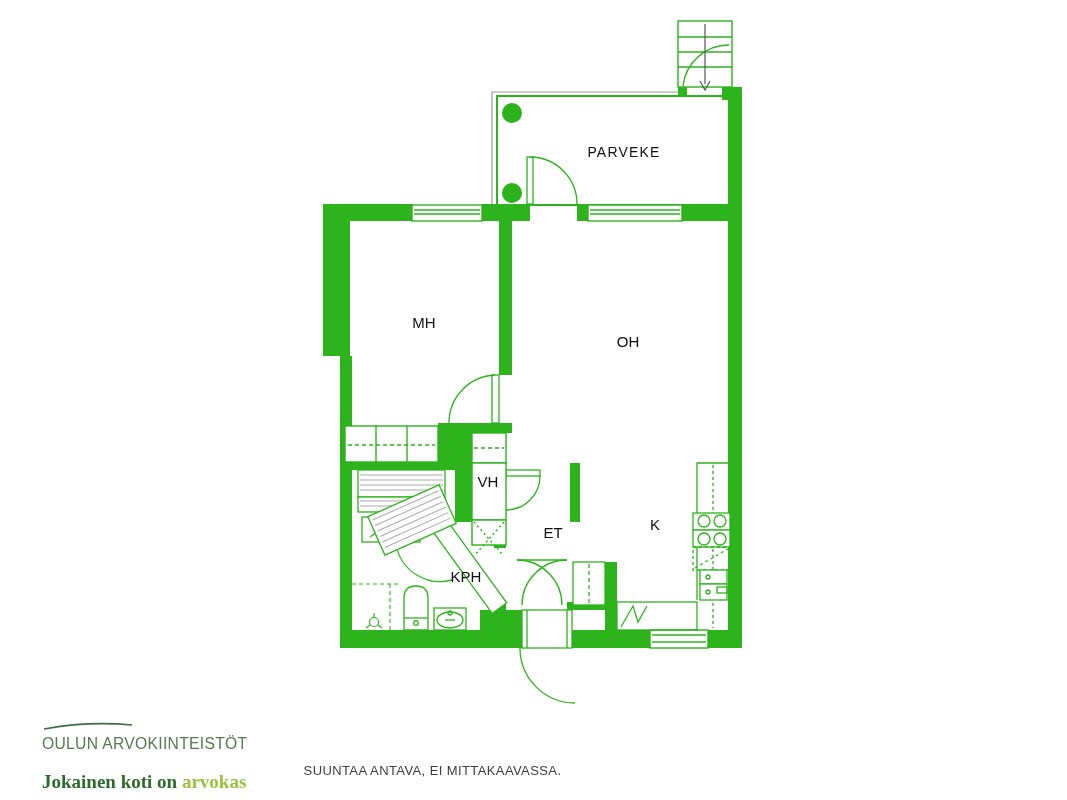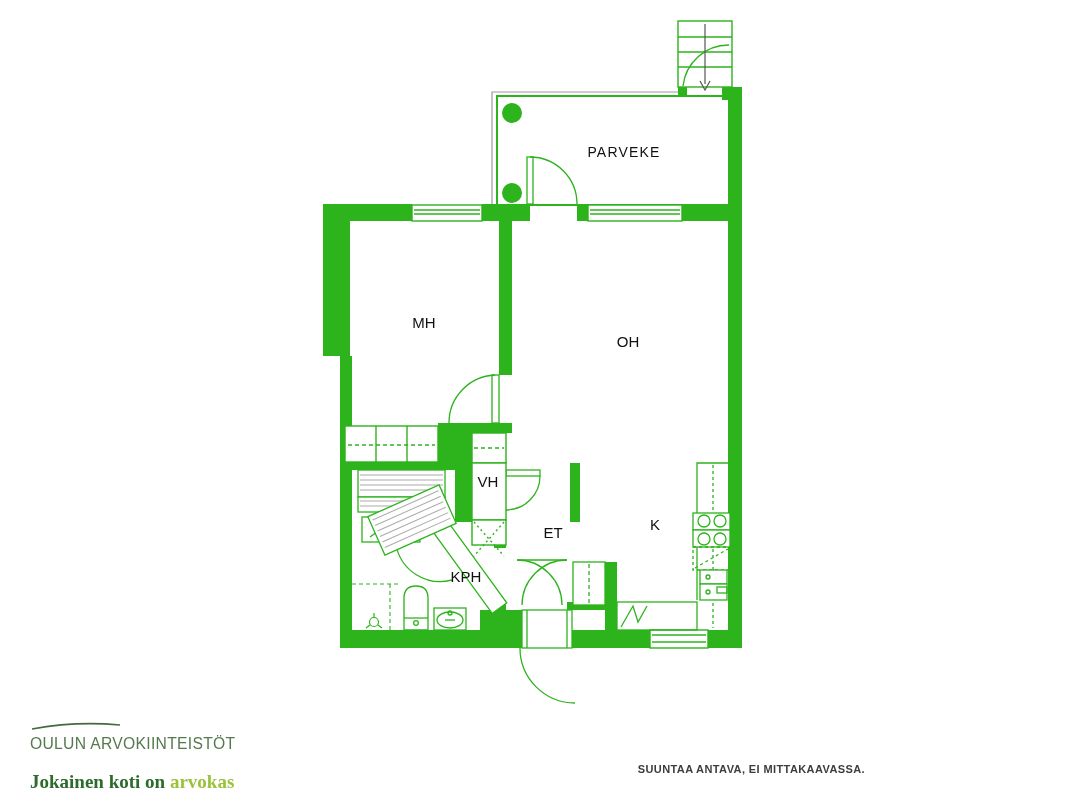--- a/index.html
+++ b/index.html
@@ -1,28 +1,28 @@
 <!DOCTYPE html>
 <html><head>
 <meta charset="utf-8">
 <style>
   html,body{margin:0;padding:0;background:#ffffff;}
   .page{position:relative;width:865px;height:800px;background:#fff;overflow:hidden;
         font-family:"Liberation Sans",sans-serif;}
   .plan-svg{position:absolute;left:0;top:0;}
   .room-label{font-family:"Liberation Sans",sans-serif;font-size:15px;fill:#111;text-anchor:middle;}
   .room-label.big{font-size:14px;letter-spacing:1.2px;}
-  .logo{position:absolute;left:30px;top:716px;width:260px;}
+  .logo{position:absolute;left:42px;top:716px;width:260px;}
   .logo-title{font-size:16px;color:#56794e;letter-spacing:.3px;transform:scaleX(.98);
               transform-origin:left;white-space:nowrap;margin-top:1px;}
   .logo-tagline{font-family:"Liberation Serif",serif;font-weight:bold;font-size:19px;
                 color:#2d6b2d;margin-top:18px;white-space:nowrap;}
   .logo-tagline .accent{color:#9ac23c;}
-  .disclaimer{position:absolute;left:0;right:0;top:763px;text-align:right;font-size:11px;
-              color:#3d3d3d;letter-spacing:.4px;font-weight:bold;}
+  .disclaimer{position:absolute;left:0;right:0;top:763px;text-align:center;font-size:13px;
+              color:#3d3d3d;letter-spacing:.4px;}
 </style>
 </head>
 <body>
 
 <div class="page">
 
 <svg class="plan-svg" width="1067" height="800" viewBox="0 0 1067 800">
 
   <path d="M 492 205 V 92 H 683" fill="none" stroke="#999" stroke-width="1.2"></path>
 

